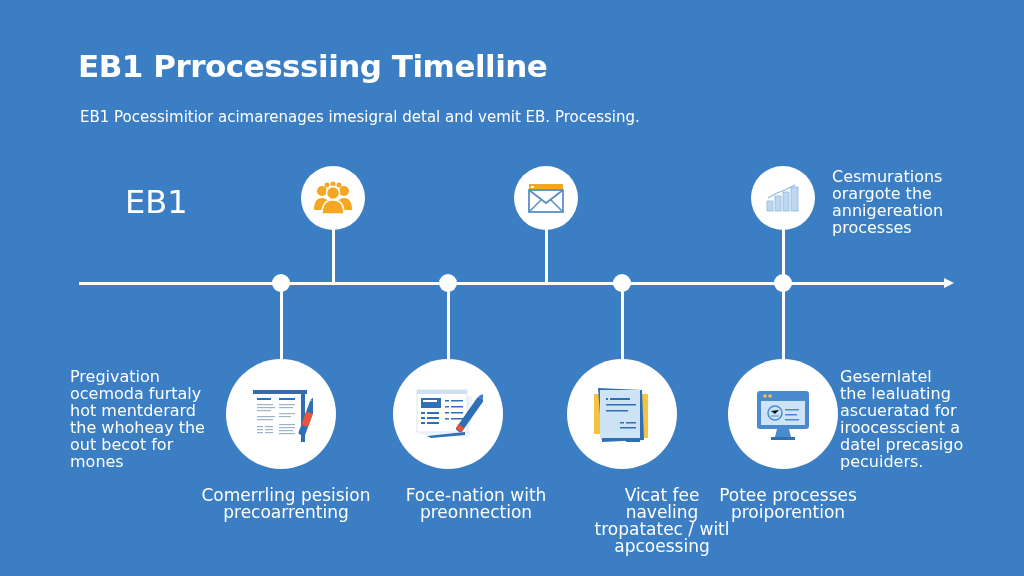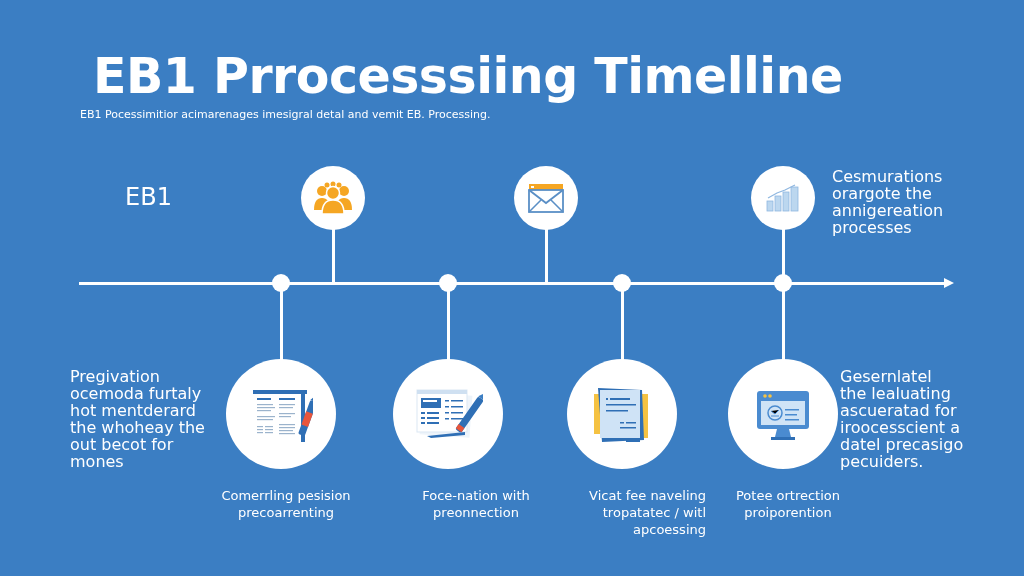--- a/index.html
+++ b/index.html
@@ -5,33 +5,32 @@
   html, body { margin: 0; padding: 0; }
   body {
     width: 1024px; height: 576px; overflow: hidden; position: relative;
     background: #3b7ec3;
     font-family: "Liberation Sans", sans-serif;
     color: #ffffff;
   }
   .title {
     position: absolute; left: 78px; top: 48px;
     font-family: "DejaVu Sans", sans-serif;
-    font-size: 49px; font-weight: bold; letter-spacing: -0.5px;
+    font-size: 31px; font-weight: bold; letter-spacing: -0.5px;
     white-space: nowrap;
-    margin-left: 15px;
   }
   .subtitle {
     position: absolute; left: 80px; top: 108px;
     font-family: "DejaVu Sans", sans-serif;
-    font-size: 11px; white-space: nowrap;
+    font-size: 15px; white-space: nowrap;
   }
   .eb-label {
     position: absolute; left: 125px; top: 183px;
     font-family: "DejaVu Sans", sans-serif;
-    font-size: 24px;
+    font-size: 32px;
     text-align: right;
   }
   .timeline-line {
     position: absolute; left: 79px; top: 282px; width: 868px; height: 3px;
     background: #ffffff;
   }
   .arrowhead {
     position: absolute; left: 944px; top: 278px; width: 0; height: 0;
     border-top: 5.5px solid transparent; border-bottom: 5.5px solid transparent;
     border-left: 10px solid #ffffff;
@@ -48,21 +47,21 @@
     display: flex; align-items: center; justify-content: center;
   }
   .circle.small { width: 64px; height: 64px; margin-left: -32px; top: 166px; }
   .circle.big { width: 110px; height: 110px; margin-left: -55px; top: 359px; }
   .side-text {
     position: absolute; font-family: "DejaVu Sans", sans-serif;
     font-size: 16px; line-height: 17px; white-space: pre-line;
   }
   .caption {
     position: absolute; font-family: "DejaVu Sans", sans-serif;
-    font-size: 13px; line-height: 17px; text-align: center;
+    font-size: 17px; line-height: 17px; text-align: center;
     white-space: pre-line; width: 180px; margin-left: -90px; top: 487px;
   }
 </style>
 </head>
 <body>
 
 <div class="title">EB1 Prrocesssiing Timelline</div>
 <div class="subtitle">EB1 Pocessimitior acimarenages imesigral detal and vemit EB. Processing.</div>
 <div class="eb-label">EB1</div>
 
@@ -229,17 +228,17 @@
 the lealuating
 ascueratad for
 iroocesscient a
 datel precasigo
 pecuiders.</div>
 
 <div class="caption" style="left:286px">Comerrling pesision
 precoarrenting</div>
 <div class="caption" style="left:476px">Foce-nation with
 preonnection</div>
-<div class="caption" style="left:628px; text-align:right; width:140px; margin-left:-62px">Vicat fee naveling
+<div class="caption" style="left:654px; text-align:center; width:140px; margin-left:-62px">Vicat fee naveling
 tropatatec / witl
 apcoessing</div>
-<div class="caption" style="left:788px">Potee ortrection
+<div class="caption" style="left:788px">Potee processes
 proiporention</div>
 
 </body></html>

